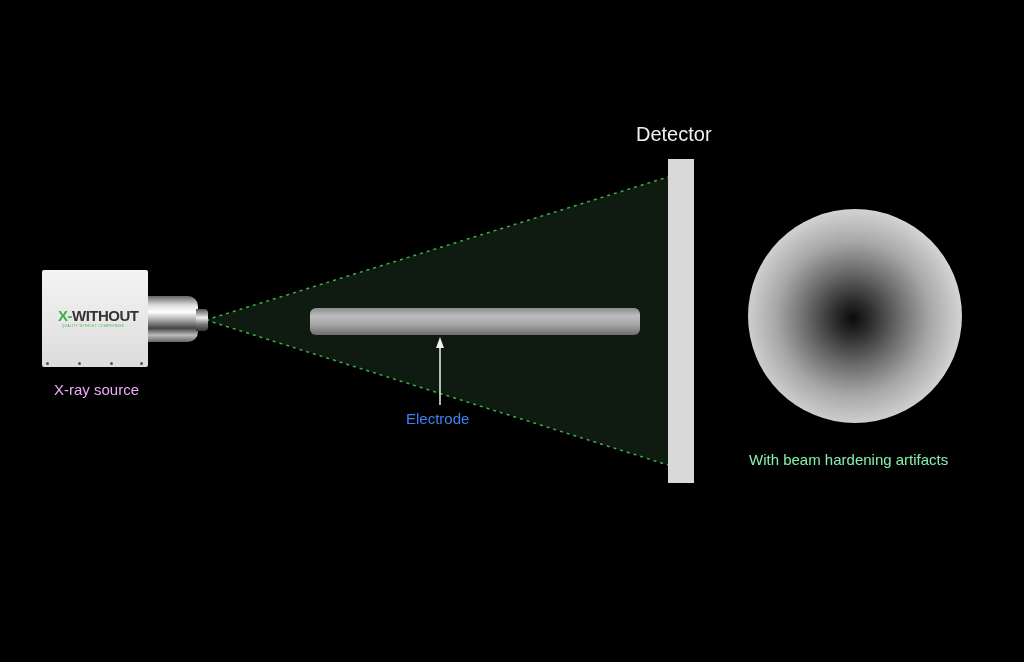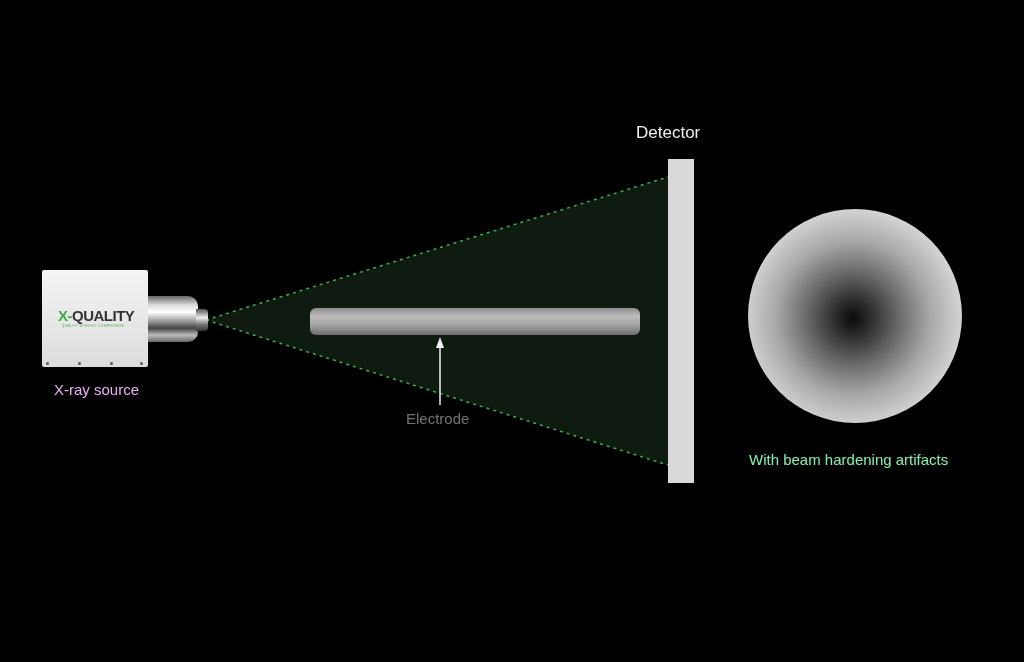--- a/index.html
+++ b/index.html
@@ -10,42 +10,42 @@
   .logo .x { color:#3cb043; }
   .tagline { left:20px; top:54px; font-size:3px; color:#3cb043; letter-spacing:0.5px; white-space:nowrap; }
   .dot { width:3px; height:3px; border-radius:50%; background:#555; top:92px; }
   .nozzle { left:148px; top:296px; width:50px; height:46px; border-radius:0 10px 10px 0;
     background:linear-gradient(180deg,#666 0%,#ddd 20%,#fff 35%,#999 55%,#444 70%,#bbb 85%,#666 100%); }
   .tip { left:196px; top:309px; width:12px; height:22px; border-radius:0 4px 4px 0;
     background:linear-gradient(180deg,#555,#eee 40%,#777 70%,#333); }
   .label-source { left:54px; top:381px; font-size:15px; color:#f0abfc; }
   .electrode { left:310px; top:308px; width:330px; height:27px; border-radius:6px;
     background:linear-gradient(180deg,#8c8c8c 0%,#bdbdbd 30%,#a8a8a8 60%,#6e6e6e 100%); }
-  .label-electrode { left:406px; top:410px; font-size:15px; color:#737373; }
+  .label-electrode { left:406px; top:410px; font-size:15px; color:#3b82f6; }
   .detector { left:668px; top:159px; width:26px; height:324px; background:#d9d9d9; }
-  .label-detector { left:636px; top:123px; font-size:17px; color:#f0f0f0; }
+  .label-detector { left:636px; top:123px; font-size:20px; color:#f0f0f0; }
   .circle { left:748px; top:209px; width:214px; height:214px; border-radius:50%;
     background:radial-gradient(circle at 49% 51%, #0a0a0a 0%, #2e2e2e 12%, #6a6a6a 30%, #a8a8a8 50%, #d2d2d2 70%, #e6e6e6 100%); }
   .label-result { left:749px; top:451px; font-size:15px; color:#86efac; }
   svg.overlay { position:absolute; left:0; top:0; }
 </style>
 </head>
 <body>
 
 <svg class="overlay" width="1024" height="662">
   <polygon points="206,320 668,177 668,465" fill="#0f1a10"></polygon>
   <line x1="206" y1="320" x2="668" y2="177" stroke="#3cb043" stroke-width="1.5" stroke-dasharray="3,4"></line>
   <line x1="206" y1="320" x2="668" y2="465" stroke="#3cb043" stroke-width="1.5" stroke-dasharray="3,4"></line>
 </svg>
 
 <div class="abs nozzle"></div>
 <div class="abs tip"></div>
 
 <div class="abs source-box">
-  <div class="abs logo"><span class="x">X-</span><span>QUALITY</span></div>
+  <div class="abs logo"><span class="x">X-</span><span>WITHOUT</span></div>
   <div class="abs tagline">QUALITY WITHOUT COMPROMISE</div>
   <div class="abs dot" style="left:4px"></div>
   <div class="abs dot" style="left:36px"></div>
   <div class="abs dot" style="left:68px"></div>
   <div class="abs dot" style="left:98px"></div>
 </div>
 <div class="abs label-source">X-ray source</div>
 
 <div class="abs electrode"></div>
 

